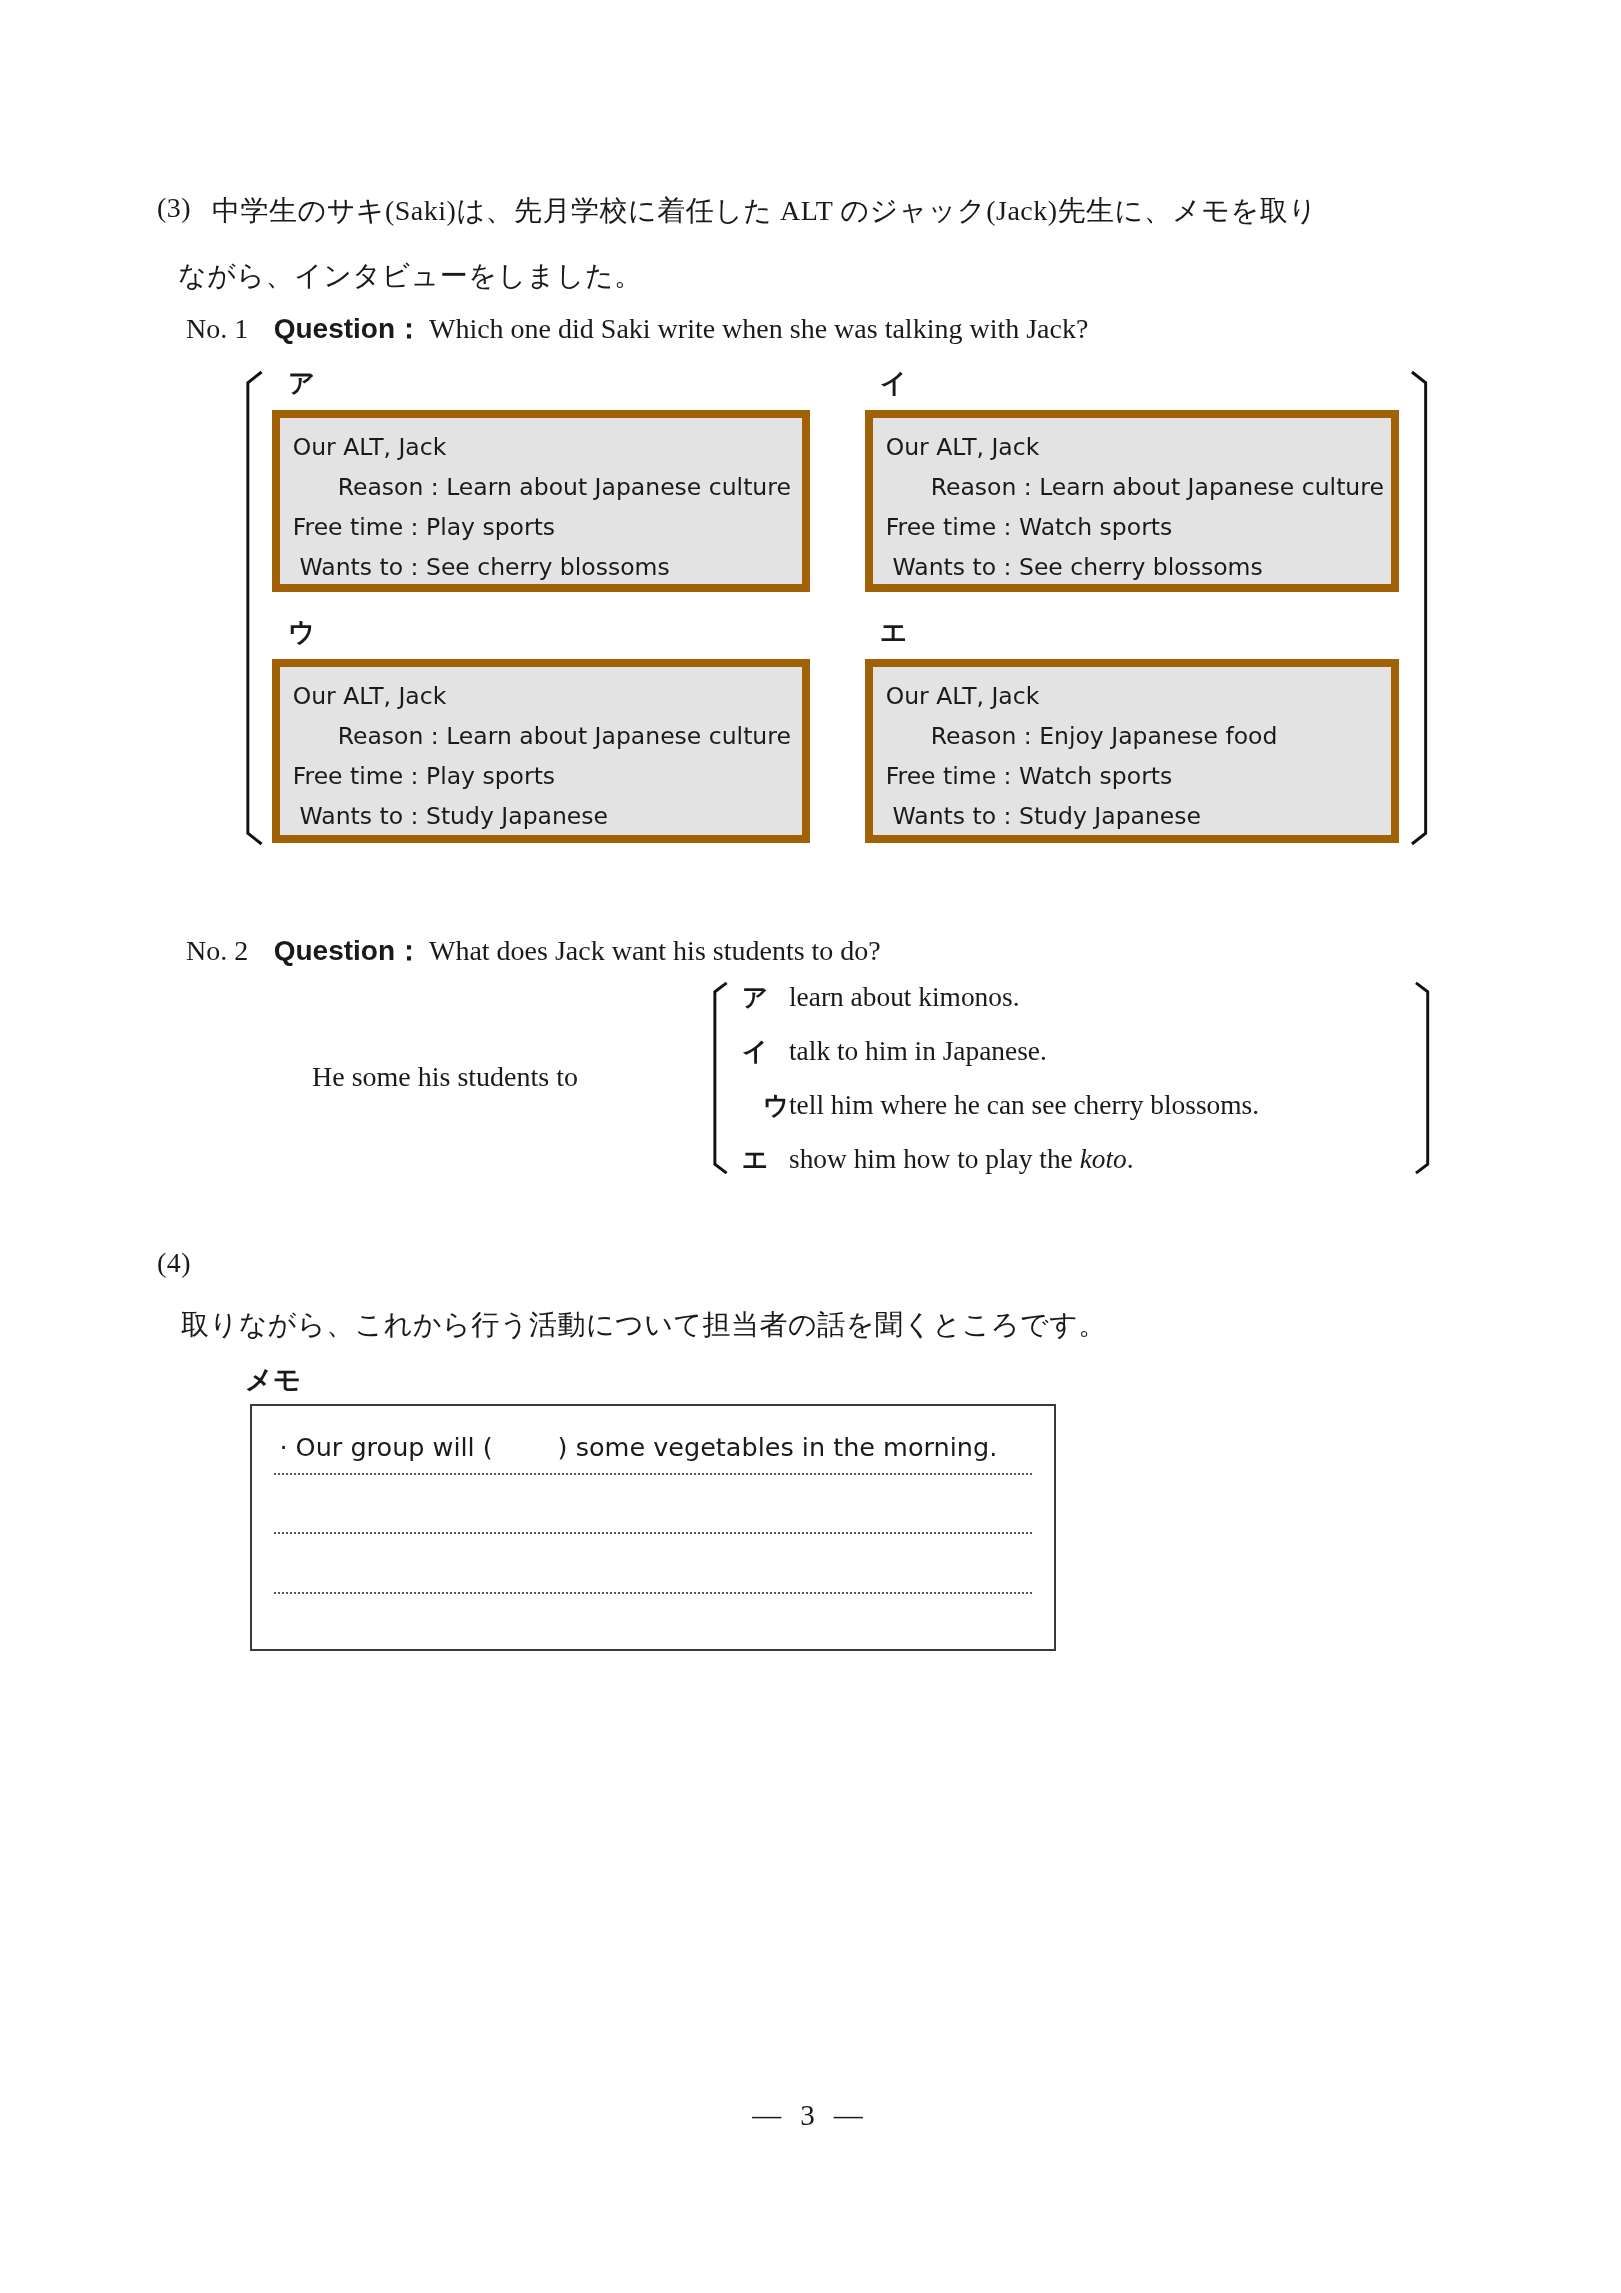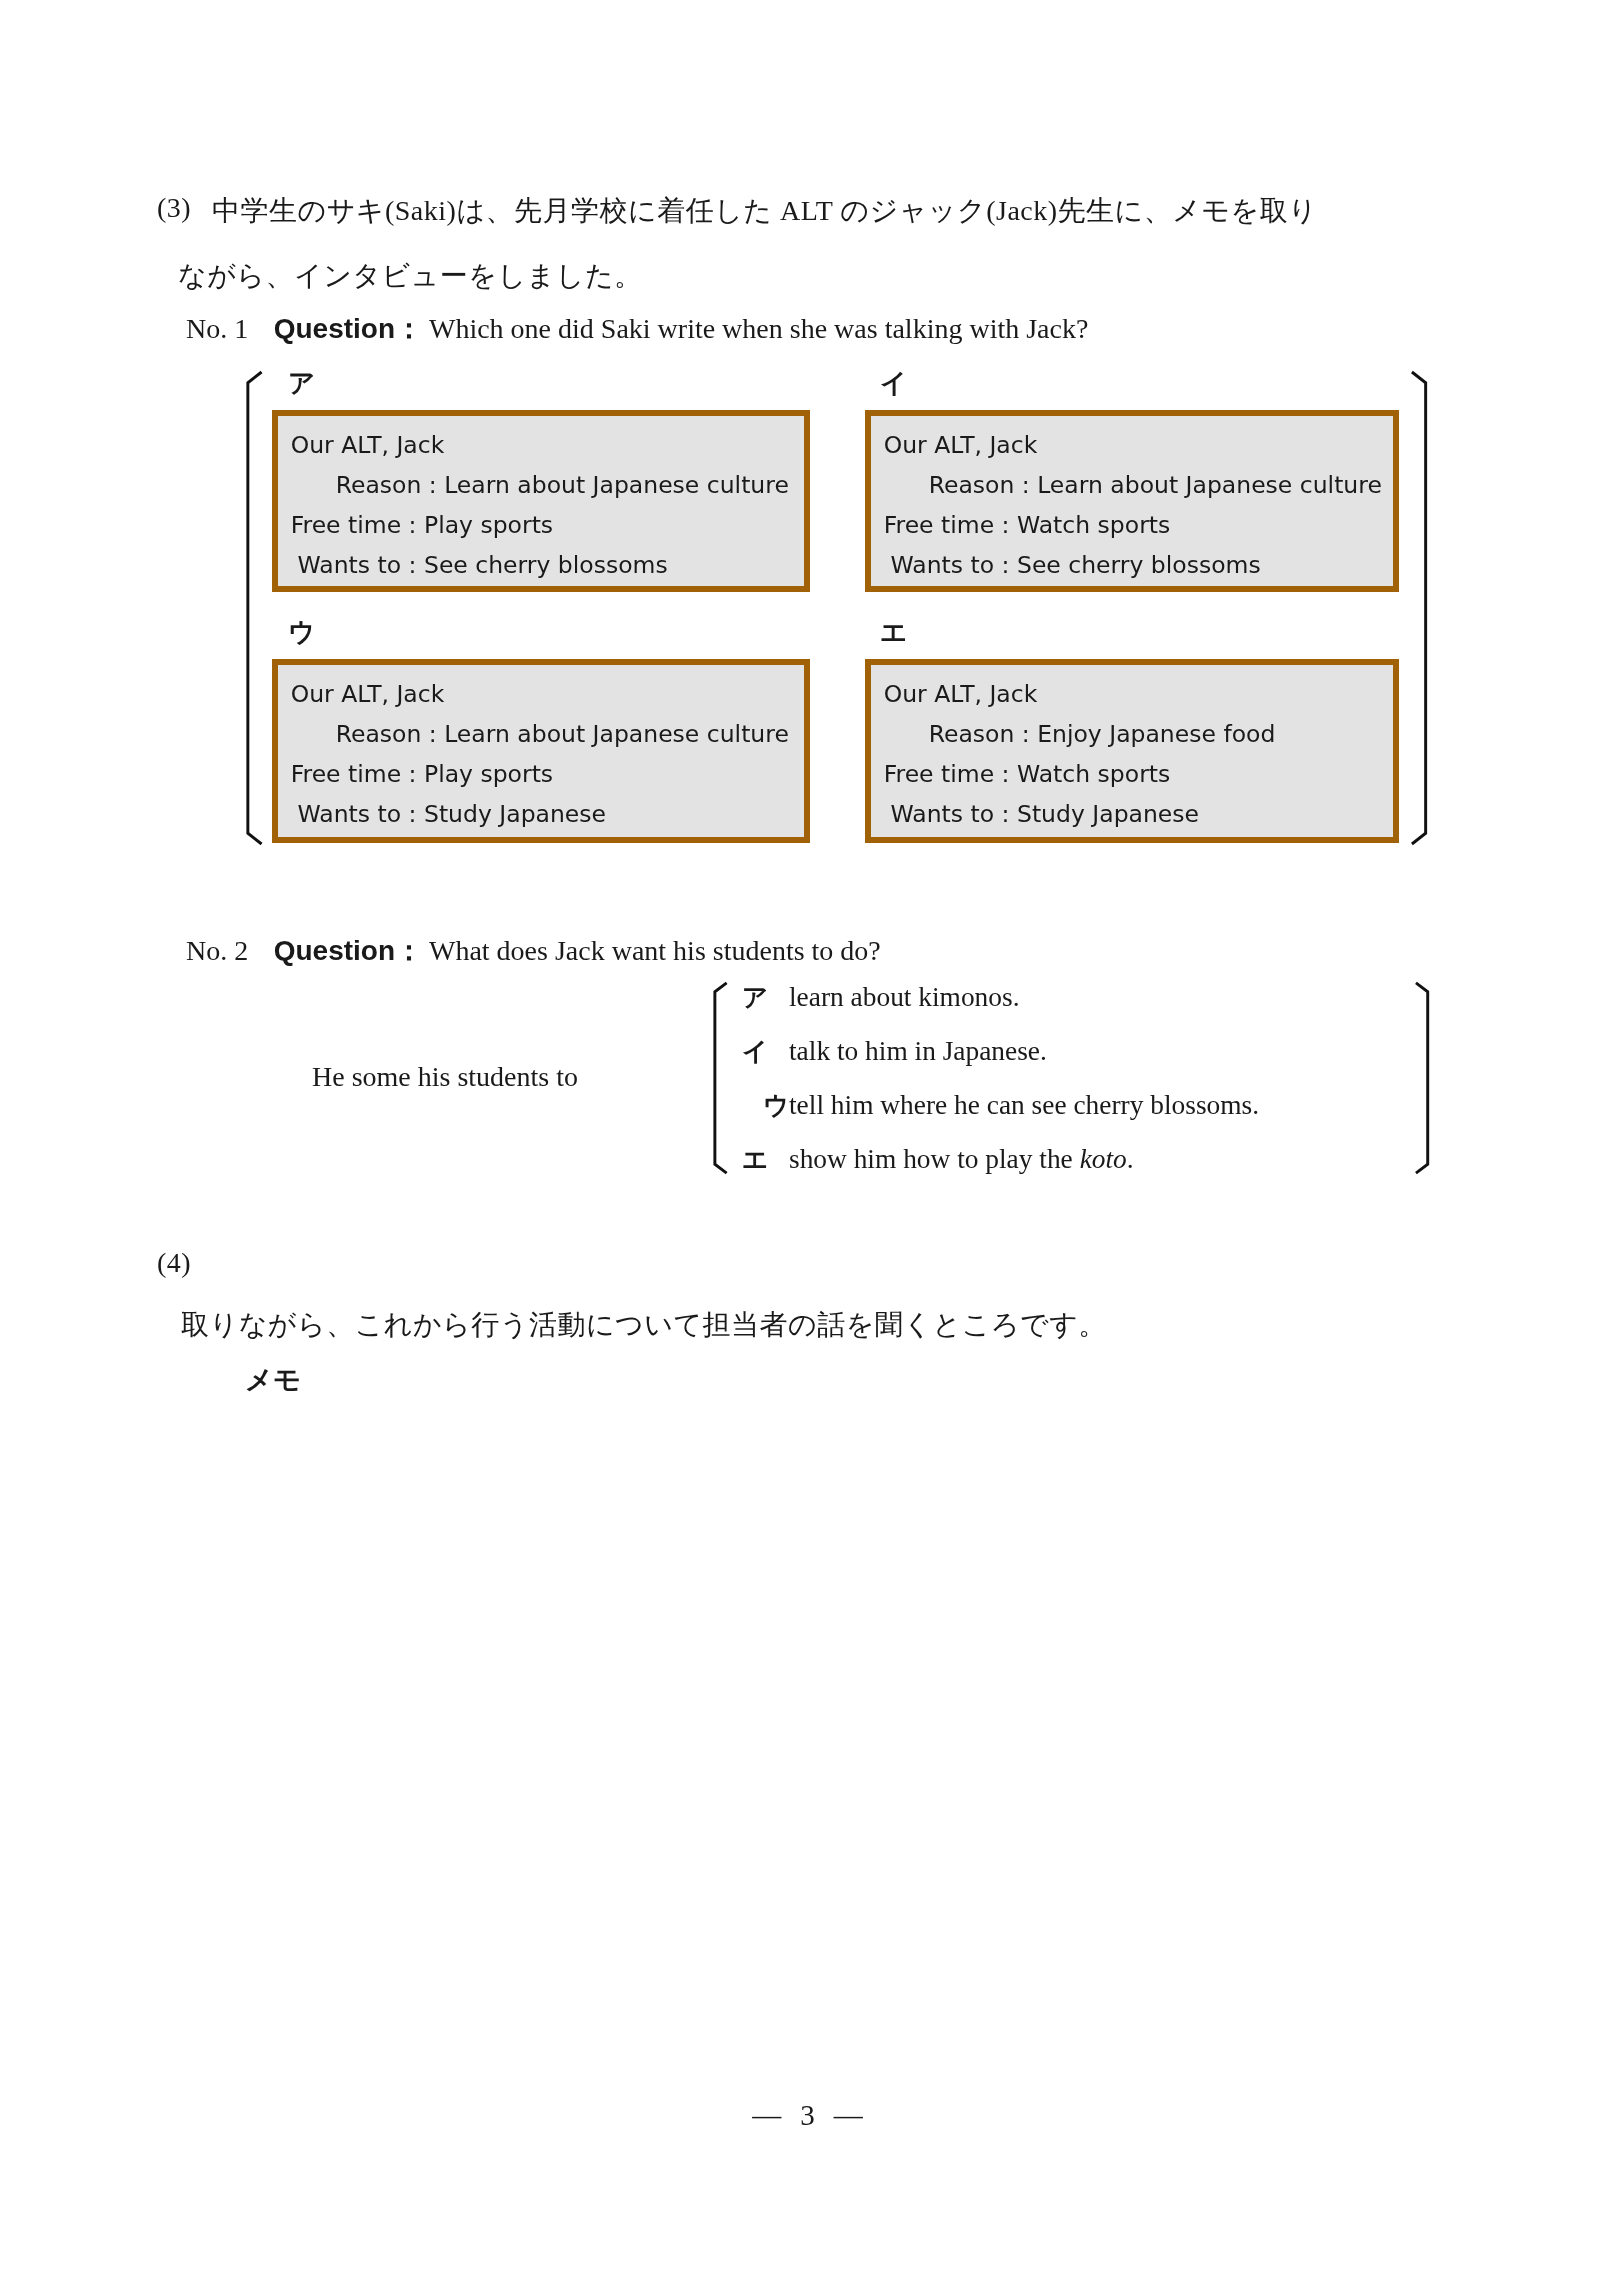--- a/index.html
+++ b/index.html
@@ -13,21 +13,21 @@
   .qline { font-size:28px; }
   .qnum { margin-right:25.5px; }
   .qlabel { font-family:"Liberation Sans","DejaVu Sans",sans-serif; font-weight:700; }
   .qtext { margin-left:5.9px; }
   .kana-label {
     font-family:"DejaVu Sans","Liberation Sans",sans-serif;
     font-weight:700; font-size:26.5px;
   }
   .gothic-bold { font-family:"Liberation Sans","DejaVu Sans",sans-serif; font-weight:700; }
   .choice-box {
-    position:absolute; background:#e3e3e3; border:6px solid #a16207;
+    position:absolute; background:#e3e3e3; border:8px solid #a16207;
     box-sizing:border-box; padding:8.8px 12.7px;
     font-family:"DejaVu Sans","Liberation Sans",sans-serif;
     font-size:23.5px; line-height:40px; white-space:nowrap;
   }
   .bl { height:40px; }
   .ind-reason { padding-left:45px; }
   .ind-wants  { padding-left:6.9px; }
   .no2-row { position:absolute; font-size:27.4px; white-space:nowrap; }
   .no2-kana {
     font-family:"DejaVu Sans","Liberation Sans",sans-serif;
@@ -118,17 +118,23 @@
     <span class="no2-kana">ウ</span><span>tell him where he can see cherry blossoms.</span><i></i><span></span>
   </div>
   <div class="no2-row" style="left:742px; top:1142px;">
     <span class="no2-kana">エ</span><span>show him how to play the </span><i>koto</i><span>.</span>
   </div>
 
   <span class="abs jp" style="left:157px; top:1247px;">(4)</span>
   <span class="abs jp" style="left:181px; top:1306px;">取りながら、これから行う活動について担当者の話を聞くところです。</span>
 
   <span class="abs kana-label" style="left:245px; top:1362px; font-size:27.4px;">メモ</span>
+  <div class="memo-box" style="left:250px; top:1404px; width:806px; height:247px;">
+    <div class="memo-text" style="left:27.4px; top:25.5px;">· Our group will (&nbsp;&nbsp;&nbsp;&nbsp;&nbsp;&nbsp;&nbsp;&nbsp;) some vegetables in the morning.</div>
+    <div class="dotted-rule" style="top:67px;"></div>
+    <div class="dotted-rule" style="top:126px;"></div>
+    <div class="dotted-rule" style="top:186px;"></div>
+  </div>
 
   <div class="pagenum" style="top:2099px;">— 3 —</div>
 
 </div>
 
 
 </body></html>

